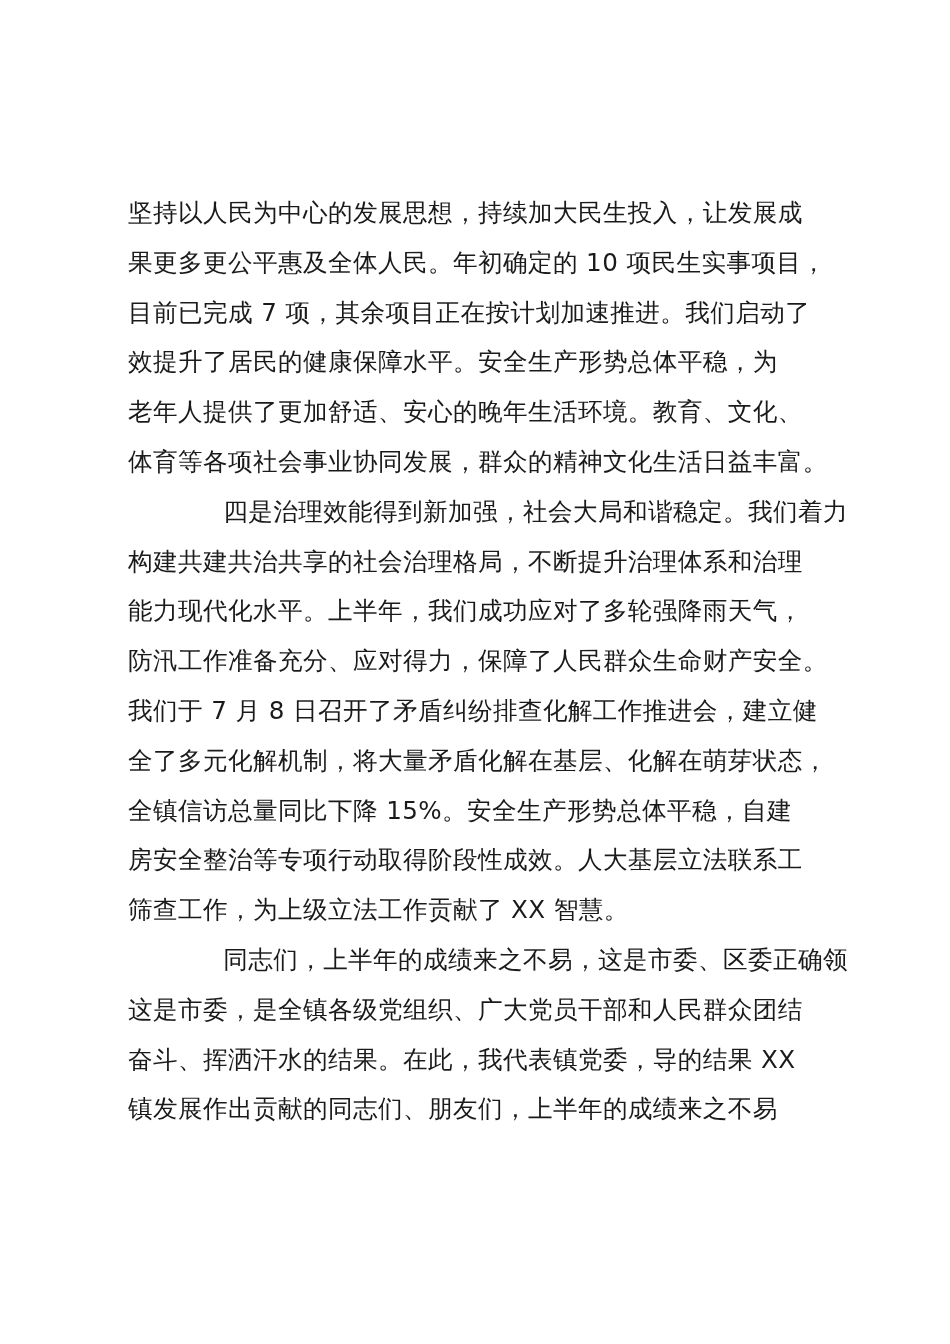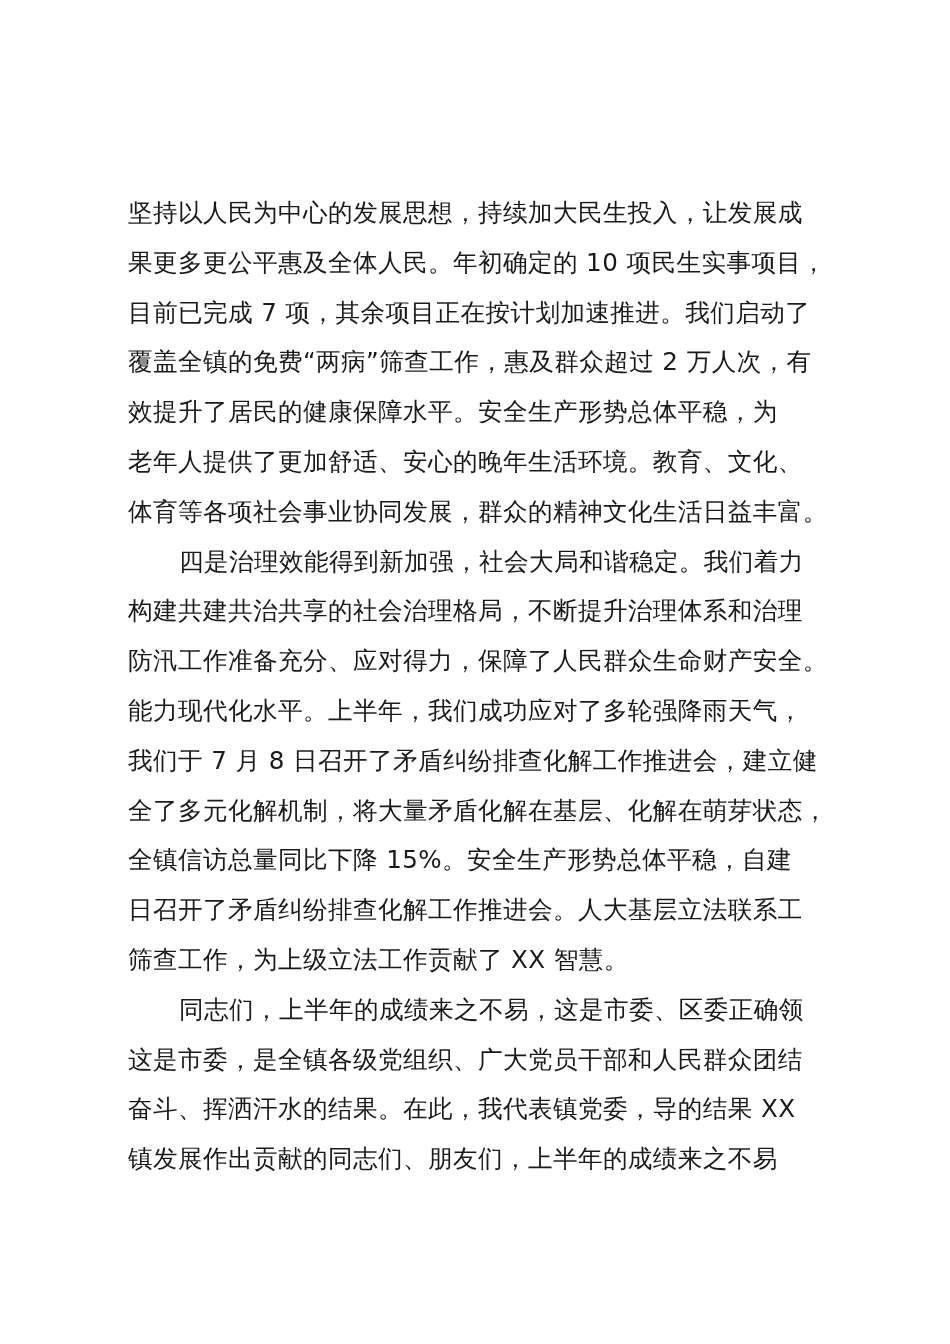--- a/index.html
+++ b/index.html
@@ -31,47 +31,47 @@
   }
   .line {
     height: 49.8px;
     line-height: 49.8px;
     font-size: 24.6px;
     white-space: nowrap;
     letter-spacing: 0.4px;
   }
   .indent {
     padding-left: 51px;
+    text-align: right;
   }
 </style>
 </head>
 <body>
 
 <div class="page">
   <div class="text-block">
 
     <div>
       <div class="line">坚持以人民为中心的发展思想，持续加大民生投入，让发展成</div>
       <div class="line">果更多更公平惠及全体人民。年初确定的 10 项民生实事项目，</div>
       <div class="line">目前已完成 7 项，其余项目正在按计划加速推进。我们启动了</div>
-      <div class="line">覆盖全镇的免费“两病”筛查工作，惠及群众超过 2 万人次，有</div>
       <div class="line">效提升了居民的健康保障水平。安全生产形势总体平稳，为</div>
       <div class="line">老年人提供了更加舒适、安心的晚年生活环境。教育、文化、</div>
       <div class="line">体育等各项社会事业协同发展，群众的精神文化生活日益丰富。</div>
     </div>
 
     <div>
       <div class="line indent">四是治理效能得到新加强，社会大局和谐稳定。我们着力</div>
       <div class="line">构建共建共治共享的社会治理格局，不断提升治理体系和治理</div>
+      <div class="line">能力现代化水平。上半年，我们成功应对了多轮强降雨天气，</div>
       <div class="line">防汛工作准备充分、应对得力，保障了人民群众生命财产安全。</div>
-      <div class="line">能力现代化水平。上半年，我们成功应对了多轮强降雨天气，</div>
       <div class="line">我们于 7 月 8 日召开了矛盾纠纷排查化解工作推进会，建立健</div>
       <div class="line">全了多元化解机制，将大量矛盾化解在基层、化解在萌芽状态，</div>
       <div class="line">全镇信访总量同比下降 15%。安全生产形势总体平稳，自建</div>
-      <div class="line">日召开了矛盾纠纷排查化解工作推进会。人大基层立法联系工</div>
+      <div class="line">房安全整治等专项行动取得阶段性成效。人大基层立法联系工</div>
       <div class="line">筛查工作，为上级立法工作贡献了 XX 智慧。</div>
     </div>
 
     <div>
       <div class="line indent">同志们，上半年的成绩来之不易，这是市委、区委正确领</div>
       <div class="line">这是市委，是全镇各级党组织、广大党员干部和人民群众团结</div>
       <div class="line">奋斗、挥洒汗水的结果。在此，我代表镇党委，导的结果 XX</div>
       <div class="line">镇发展作出贡献的同志们、朋友们，上半年的成绩来之不易</div>
     </div>
 

